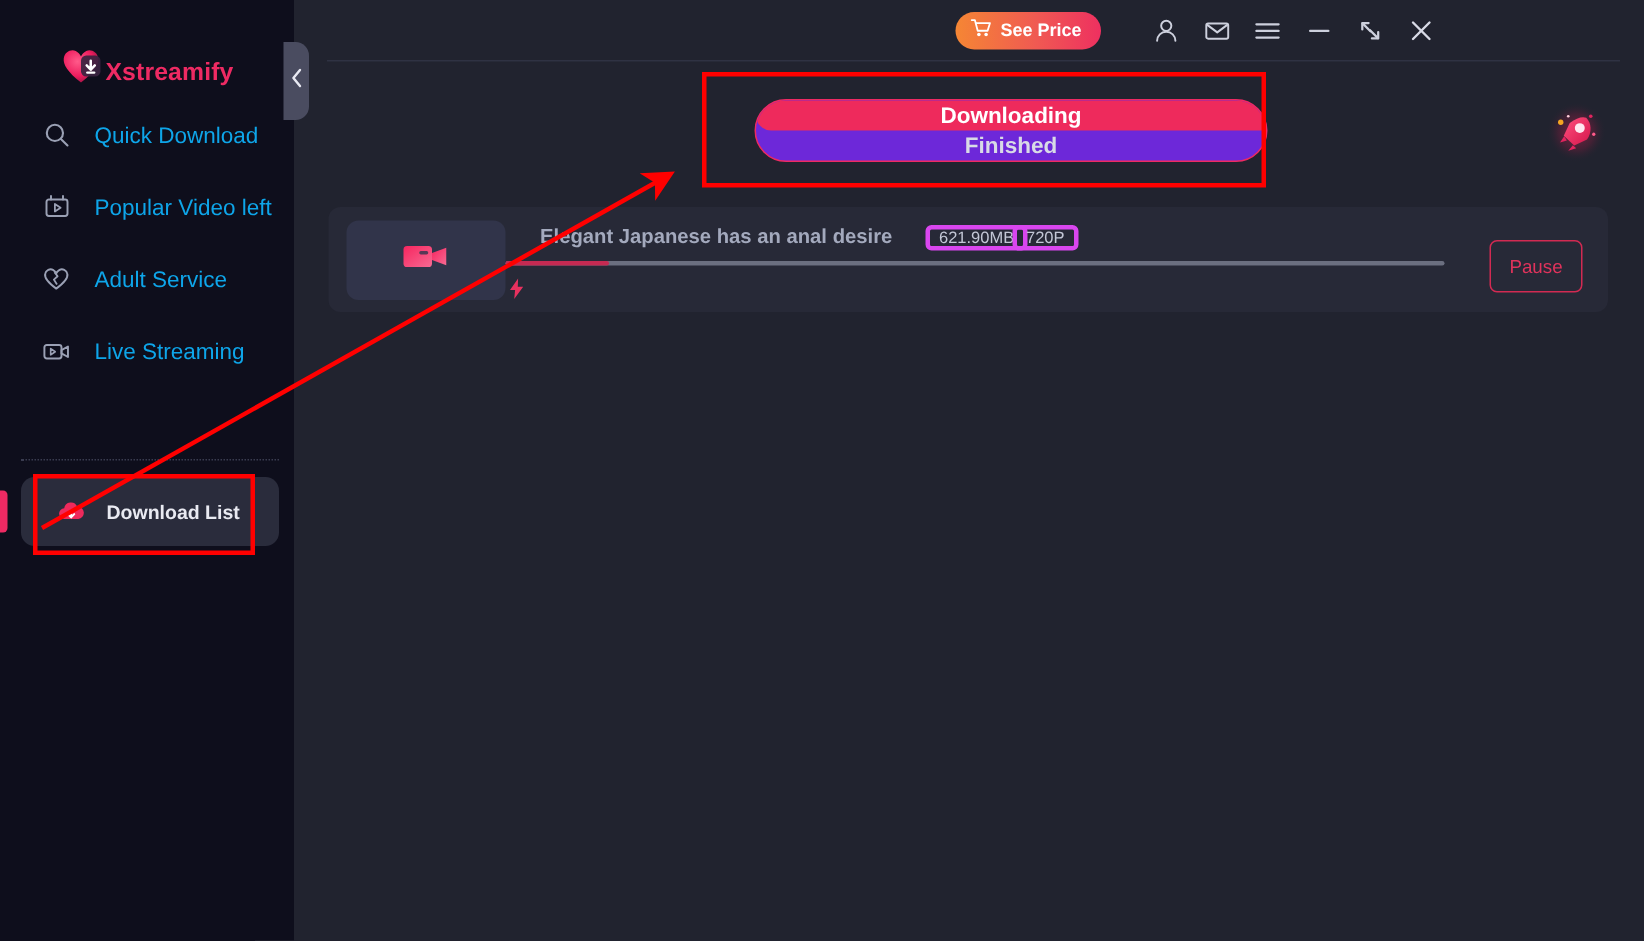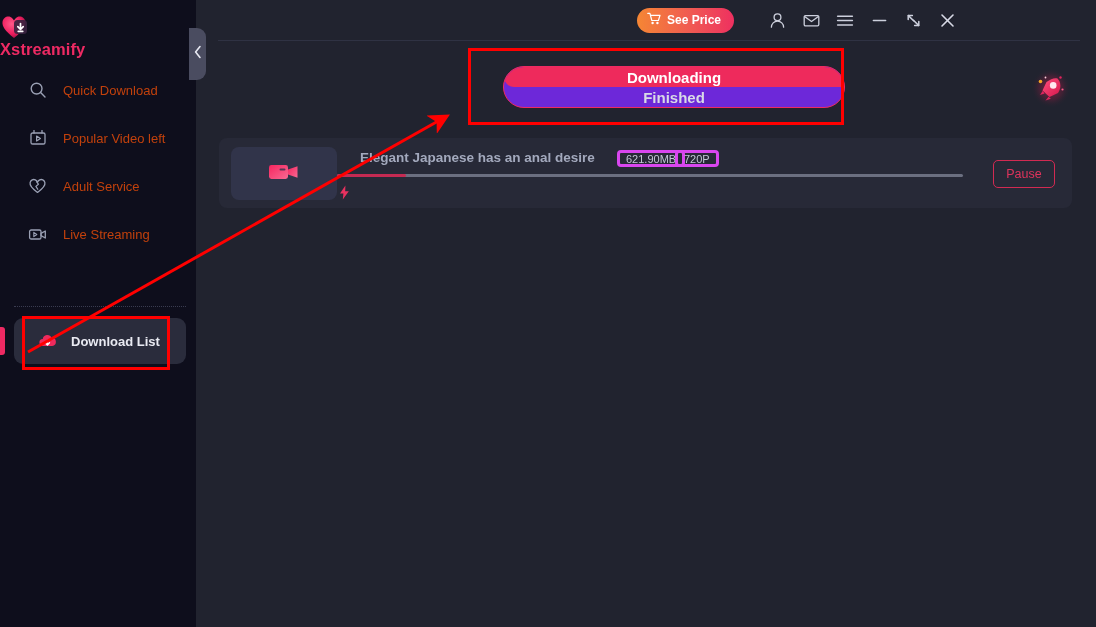--- a/index.html
+++ b/index.html
@@ -18,22 +18,21 @@
   
   #sidebar {
     position: absolute; left: 0; top: 0;
     width: 196px; height: 627px;
     background: #0e0e1c;
     z-index: 5;
   }
   .brand {
     position: absolute; left: 0; top: 14px;
     width: 196px; height: 44px;
-    display: flex; align-items: flex-start; justify-content: center;
-    flex-direction: column;
+    display: flex; align-items: flex-end; justify-content: center;
   }
   .brand-logo {
     position: relative;
     width: 30px; height: 28px;
     display: flex; align-items: center; justify-content: center;
   }
   .brand-name {
     font-size: 16.5px; font-weight: bold;
     color: #ee2a63;
     letter-spacing: .1px;
@@ -48,22 +47,22 @@
     gap: 16px;
     cursor: pointer;
   }
   .nav-icon {
     width: 19px; height: 19px;
     display: flex; align-items: center; justify-content: center;
     flex: 0 0 19px;
   }
   .nav-icon svg { display: block; }
   .nav-label {
-    font-size: 13px;
-    color: #c2410c;
+    font-size: 15px;
+    color: #0ea5e9;
     white-space: nowrap;
   }
 
   .nav-sep {
     position: absolute; left: 14px; top: 306px;
     width: 172px; height: 1px;
     border-top: 1px dotted #3a3c50;
   }
 
   .nav-item-active {
@@ -196,21 +195,21 @@
     width: 11%;
   }
   .dl-status {
     position: absolute; left: 120px; top: 47px;
     display: flex; align-items: center; gap: 6px;
     font-size: 12px; color: #9ba1b5;
     white-space: nowrap;
   }
   .pause-btn {
     position: absolute; left: 774px; top: 22px;
-    width: 62px; height: 28px;
+    width: 62px; height: 35px;
     border: 1px solid #d22a52;
     border-radius: 5px;
     background: transparent;
     color: #e0335c;
     font-size: 12.5px;
     display: flex; align-items: center; justify-content: center;
     cursor: pointer;
     font-family: "Liberation Sans", sans-serif;
   }
 

